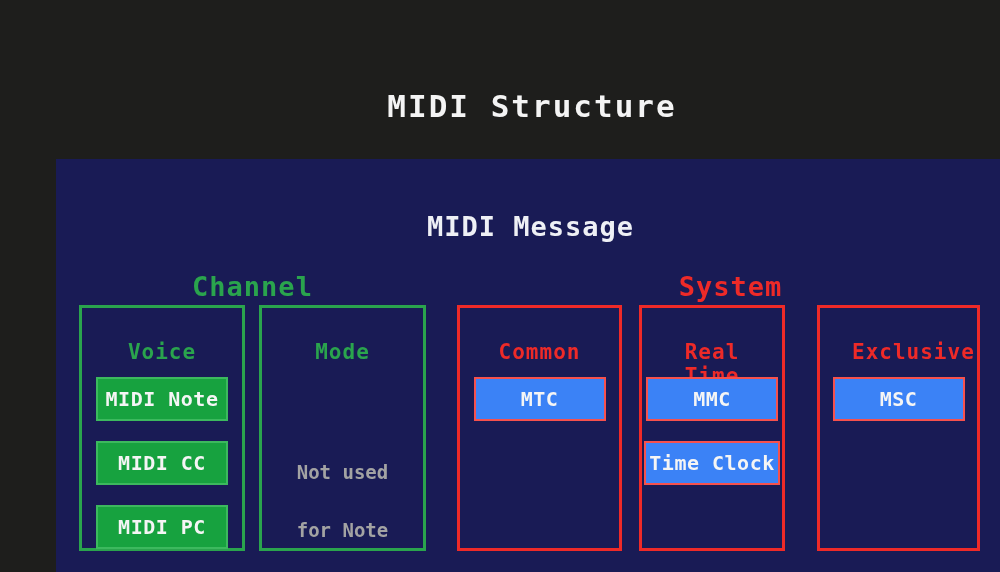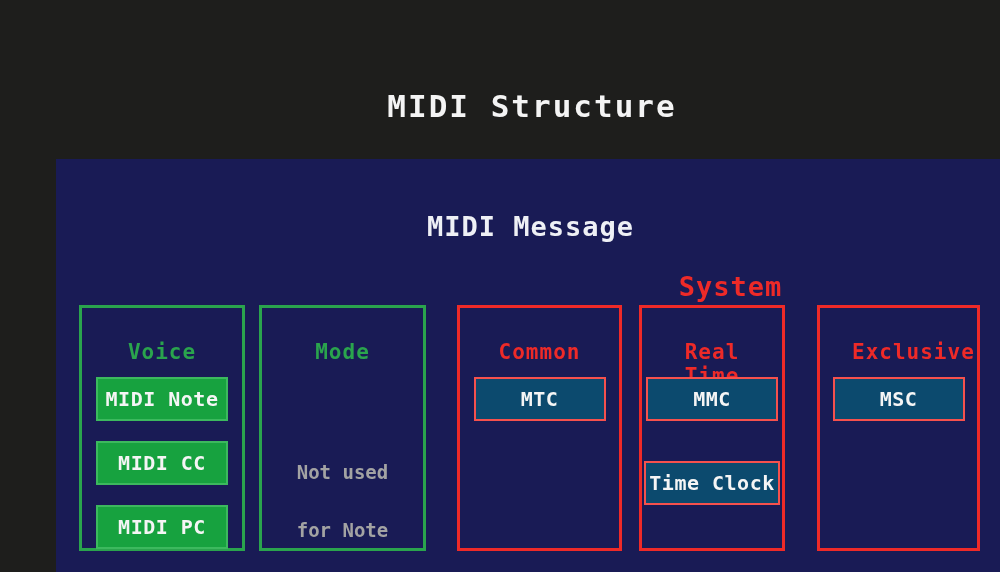--- a/index.html
+++ b/index.html
@@ -50,22 +50,22 @@
     display: flex; flex-direction: column; align-items: center;
     gap: 20px;
   }
   .chip {
     width: 132px; height: 44px;
     display: flex; align-items: center; justify-content: center;
     font-size: 20px; font-weight: bold; color: #f5f5f5;
     letter-spacing: 0.5px; white-space: nowrap;
   }
   .chip.green { background: #17a23f; border: 2px solid #3cb95e; }
-  .chip.red   { background: #0c4a6e; border: 2px solid #f6514d; }
-  .chip.wide  { width: 136px; margin-top: 20px; }
+  .chip.red   { background: #3b82f6; border: 2px solid #f6514d; }
+  .chip.wide  { width: 136px; }
   .box-voice     { left: 23px;  width: 166px; }
   .box-mode      { left: 203px; width: 167px; }
   .box-common    { left: 401px; width: 165px; }
   .box-realtime  { left: 583px; width: 146px; }
   .box-exclusive { left: 761px; width: 163px; }
   .mode-note {
     position: absolute; top: 120px; left: 0; width: 100%;
     text-align: center; color: #a3a3a3;
     font-size: 19px; font-weight: bold; line-height: 1.35;
   }
@@ -74,20 +74,21 @@
 <body>
 
 <div class="stage">
 
   <div class="page-title">MIDI Structure</div>
 
   <div class="panel">
 
     <div class="panel-title">MIDI Message</div>
 
+    <div class="group-label channel">Channel</div>
     <div class="group-label system">System</div>
 
     <div class="box green box-voice">
       <div class="box-title">Voice</div>
       <div class="chips">
         <div class="chip green">MIDI Note</div>
         <div class="chip green">MIDI CC</div>
         <div class="chip green">MIDI PC</div>
       </div>
     </div>

